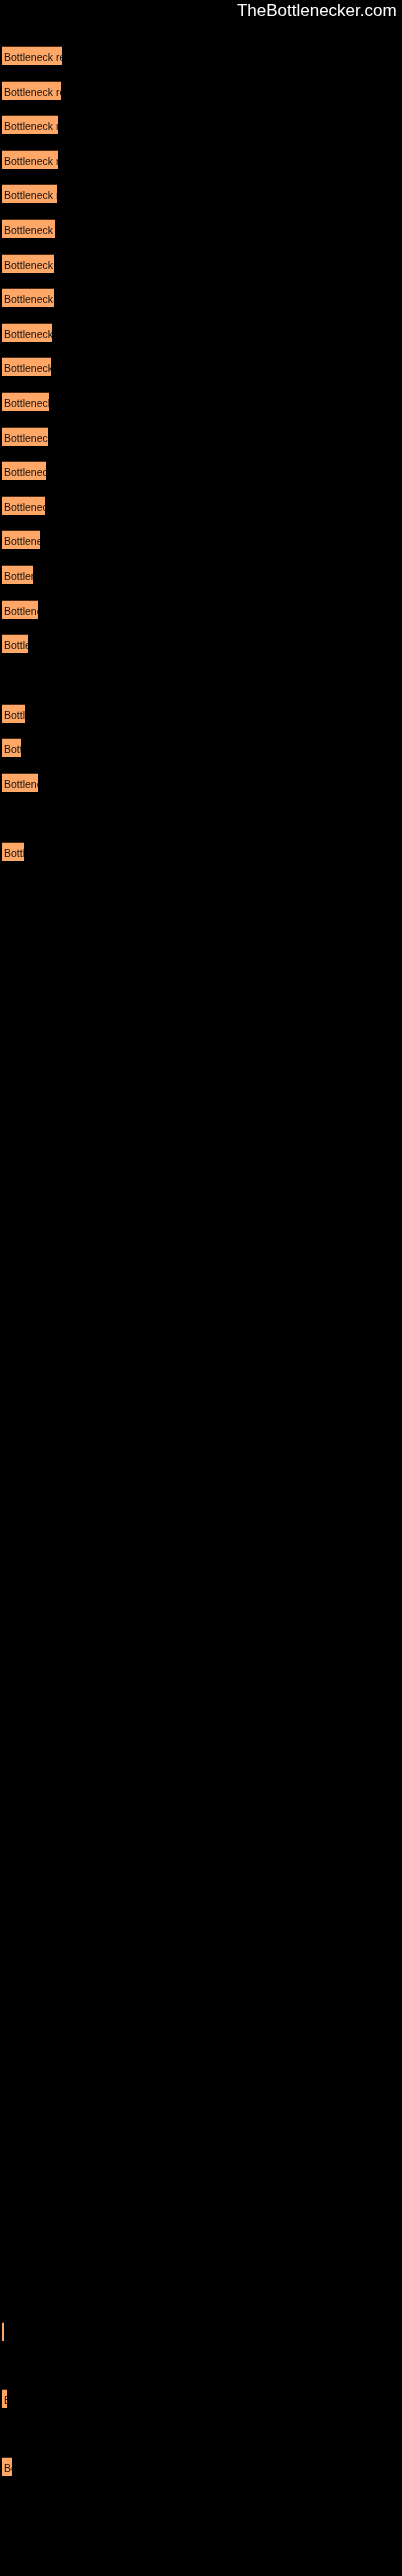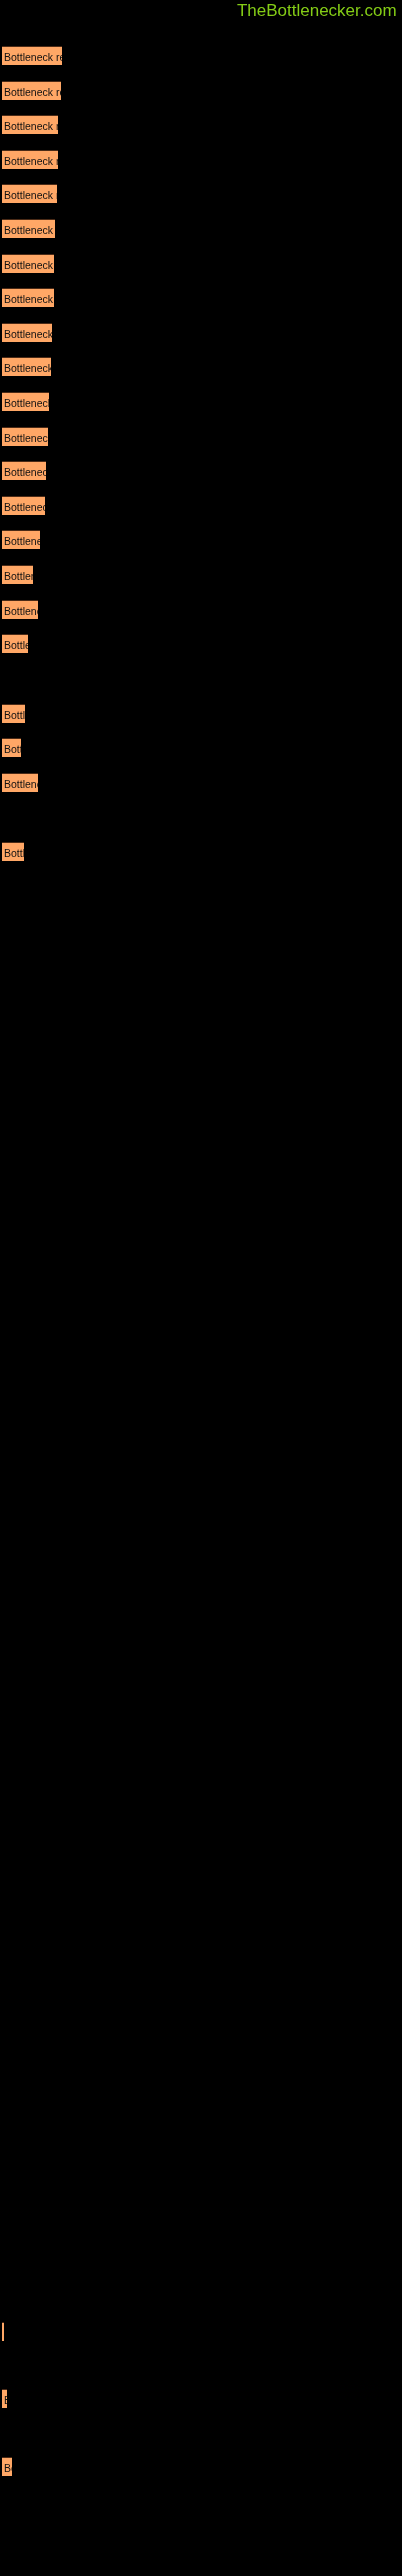--- a/index.html
+++ b/index.html
@@ -25,21 +25,21 @@
     background: #000000;
   }
 
   .watermark {
     position: absolute;
     right: 6.4px;
     top: 0.8px;
     font-family: "Liberation Sans", sans-serif;
     font-size: 17px;
     line-height: 19.3px;
-    color: #84cc16;
+    color: #ffffff;
     letter-spacing: 0px;
     white-space: nowrap;
     text-align: right;
   }
 
   .bars-layer {
     position: absolute;
     left: 0;
     top: 0;
     width: 403px;

